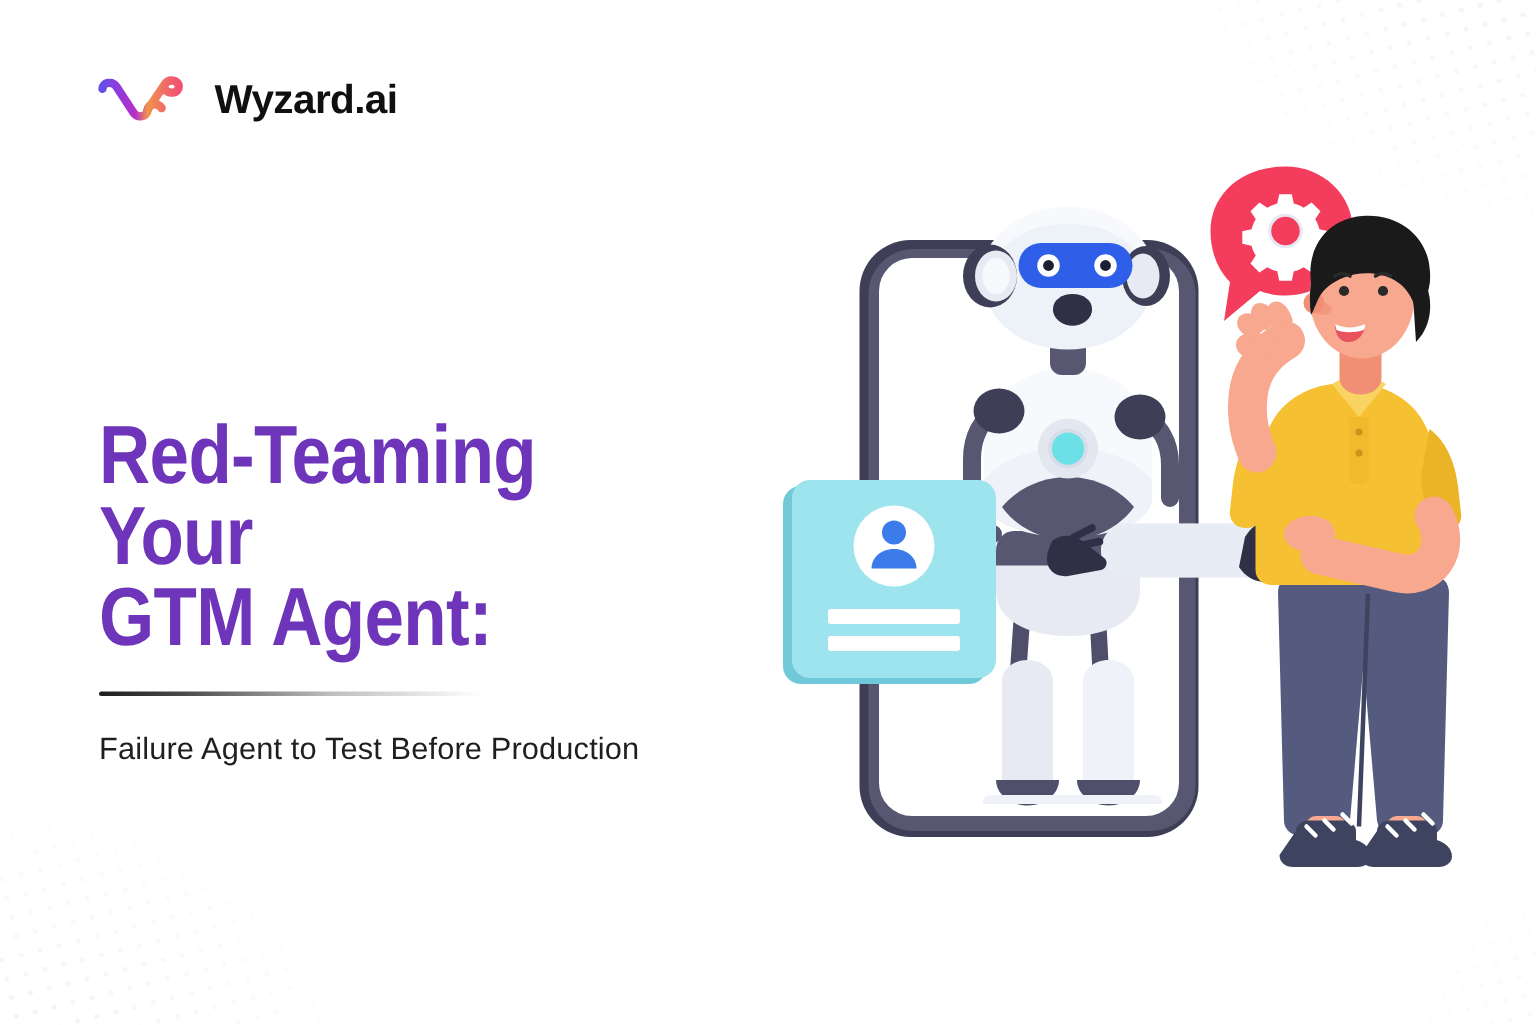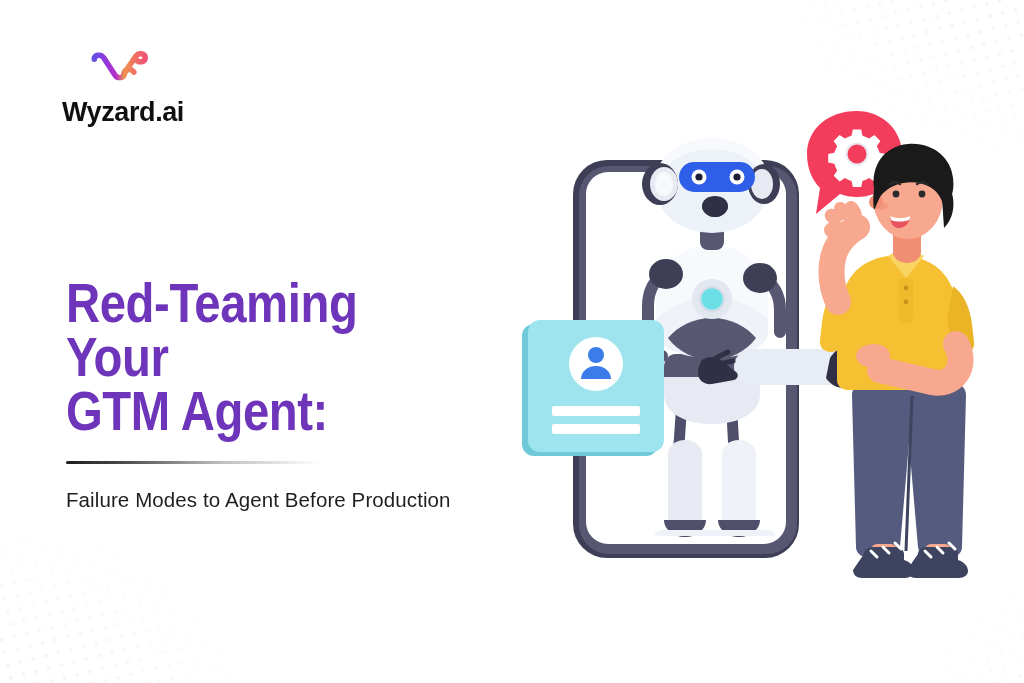--- a/index.html
+++ b/index.html
@@ -44,21 +44,21 @@
     transform:rotate(-14deg);
     opacity:.65;
     -webkit-mask-image:radial-gradient(ellipse 110% 110% at 100% 100%, #000 5%, transparent 70%);
             mask-image:radial-gradient(ellipse 110% 110% at 100% 100%, #000 5%, transparent 70%);
   }
 
   
   .logo {
     position:absolute;
     left:62px; top:44px;
-    display:flex; align-items:center; gap:11px;flex-direction:column;
+    display:flex; align-items:center; gap:11px;
   }
   .logo-mark { width:70px; height:44px; display:block; }
   .logo-text {
     font-size:27px;
     font-weight:700;
     color:#101010;
     letter-spacing:-0.4px;
     line-height:1;
   }
 
@@ -130,21 +130,21 @@
         <path d="M40.6 31.9L53.2 13.2c3-4.6 10.5-3.4 10.5 1.6 0 5-7.5 6.2-10.5 1.6" stroke="url(#wgrad)" stroke-width="6.2" stroke-linecap="round" fill="none"></path>
       </svg>
     </span>
     <span class="logo-text">Wyzard.ai</span>
   </div>
 
   <div class="copy">
     <h1 class="headline">Red-Teaming Your
 GTM Agent:</h1>
     <div class="divider"></div>
-    <p class="subhead">Failure Modes to Agent Before Production</p>
+    <p class="subhead">Failure Agent to Test Before Production</p>
   </div>
 
   <div class="illustration">
     <svg viewBox="0 0 500 510" xmlns="http://www.w3.org/2000/svg">
       <defs>
         <clipPath id="phoneScreenClip">
           <rect x="70" y="76" width="200" height="372" rx="22"></rect>
         </clipPath>
       </defs>
 

